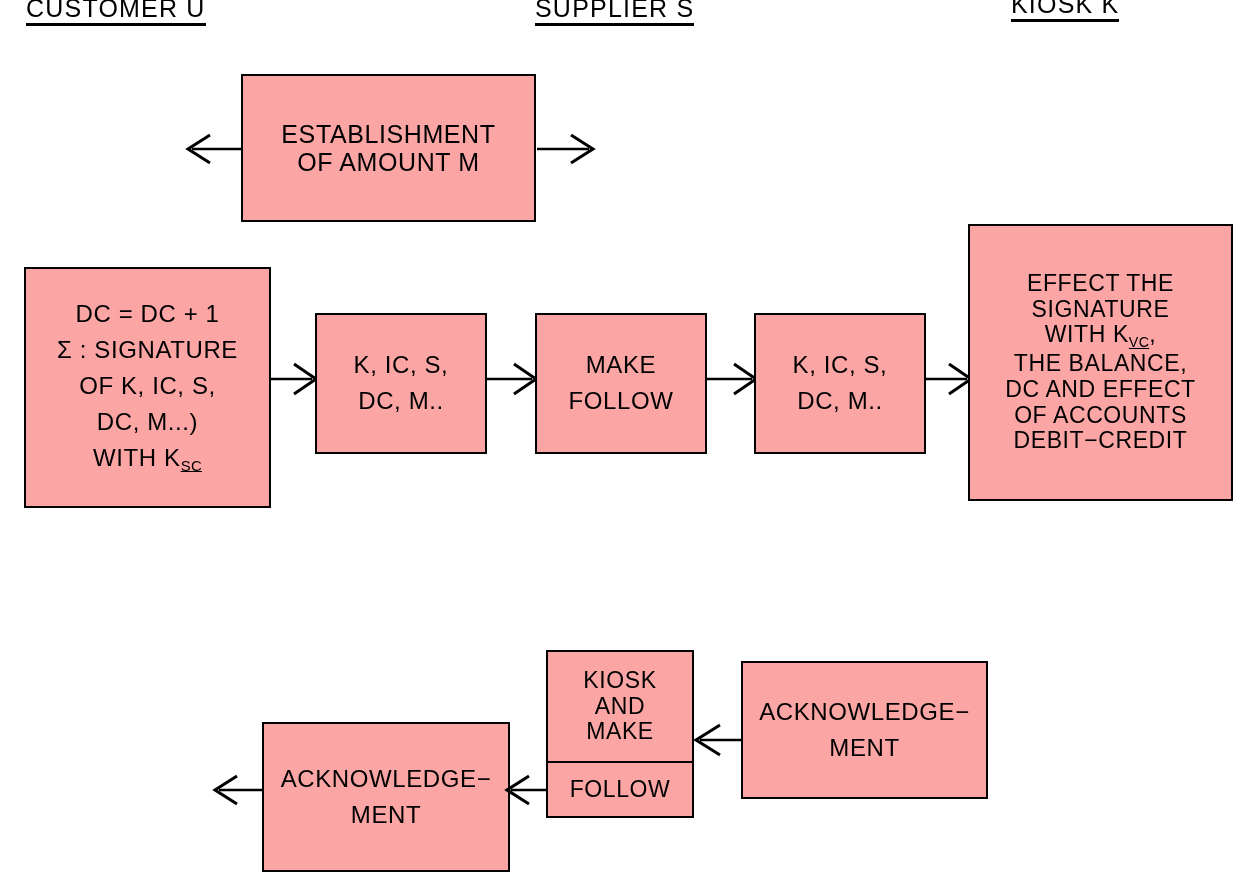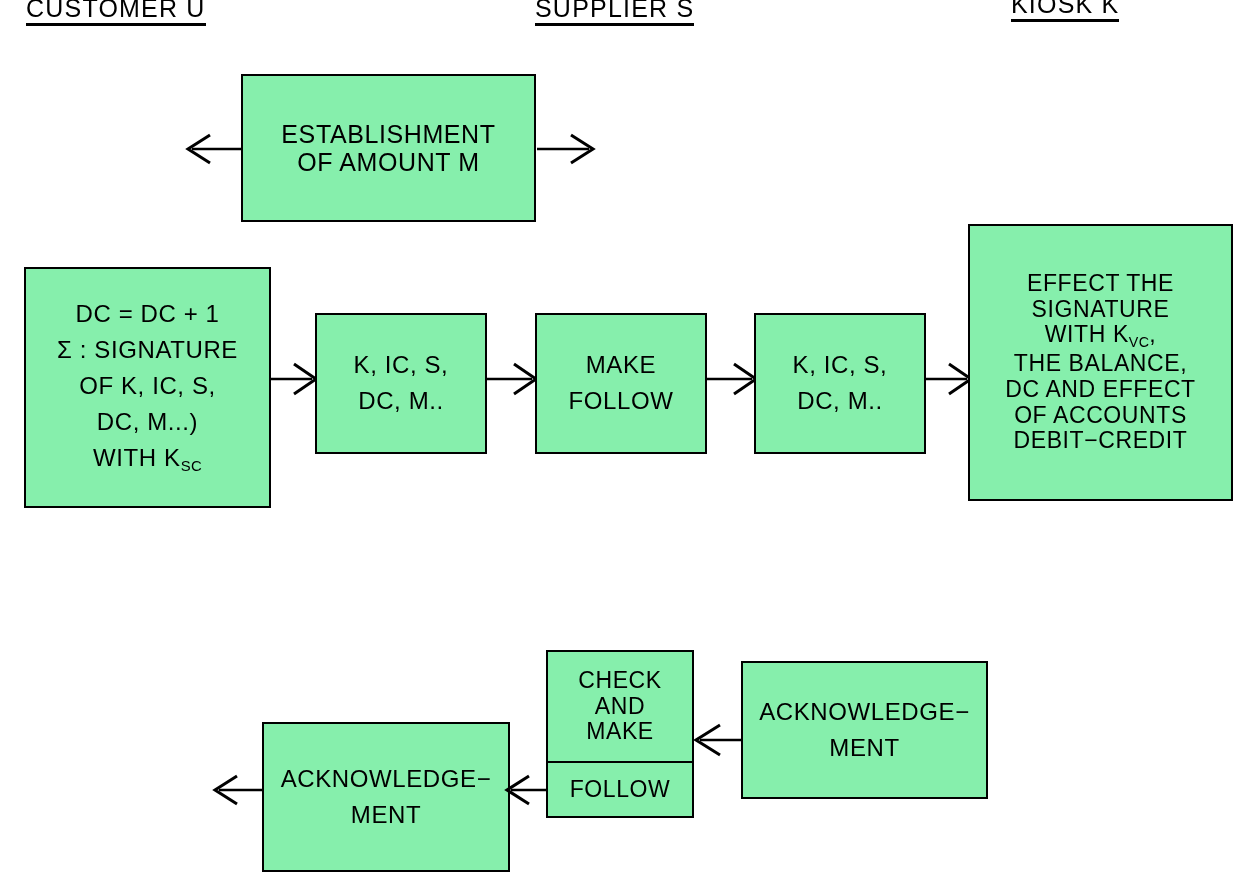--- a/index.html
+++ b/index.html
@@ -28,40 +28,41 @@
     white-space: nowrap;
     border-bottom: 3px solid #000;
     padding-bottom: 2px;
     line-height: 1.0;
   }
   
   .box {
     position: absolute;
     box-sizing: border-box;
     border: 2.5px solid #000;
-    background: #86efac;
+    background: #fca5a5;
     display: flex;
     flex-direction: column;
     align-items: center;
     justify-content: center;
     text-align: center;
     color: #000;
     line-height: 1.12;
     letter-spacing: 0.6px;
   }
   .box .line {
     white-space: nowrap;
   }
   .fs23 { font-size: 23px; }
   .fs24 { font-size: 24px; gap: 9px; }
   .fs25 { font-size: 25px; }
   sub {
     font-size: 0.62em;
     vertical-align: -0.32em;
     letter-spacing: 0.3px;
+    text-decoration: underline;
   }
   
   .split-top {
     box-sizing: border-box;
     width: 100%;
     flex: 1 1 auto;
     display: flex;
     flex-direction: column;
     align-items: center;
     justify-content: center;
@@ -193,21 +194,21 @@
 
   <div class="conn" style="left:497px; top:772px;">
     <svg width="44" height="36" viewBox="0 0 44 36">
       <line x1="42" y1="18" x2="6" y2="18" stroke="#000" stroke-width="2.5"></line>
       <polyline points="24,4 2,18 24,32" fill="none" stroke="#000" stroke-width="3"></polyline>
     </svg>
   </div>
 
   <div class="box fs23" style="left:538px; top:650px; width:148px; height:168px;">
     <div class="split-top">
-      <div class="line">CHECK</div>
+      <div class="line">KIOSK</div>
       <div class="line">AND</div>
       <div class="line">MAKE</div>
     </div>
     <div class="split-bottom">
       <div class="line">FOLLOW</div>
     </div>
   </div>
 
   <div class="conn" style="left:686px; top:722px;">
     <svg width="50" height="36" viewBox="0 0 50 36">

